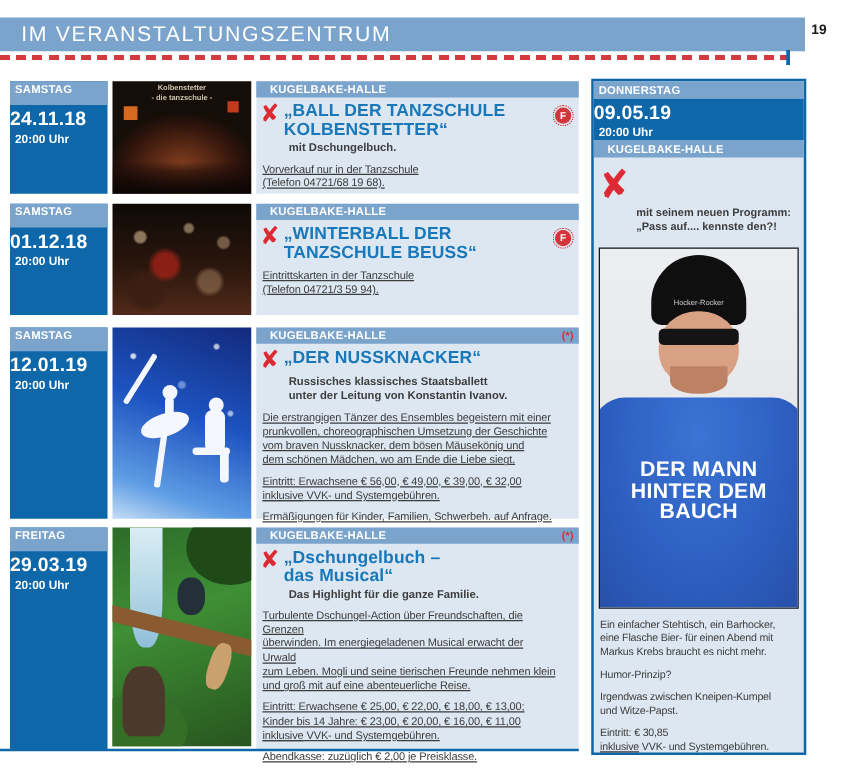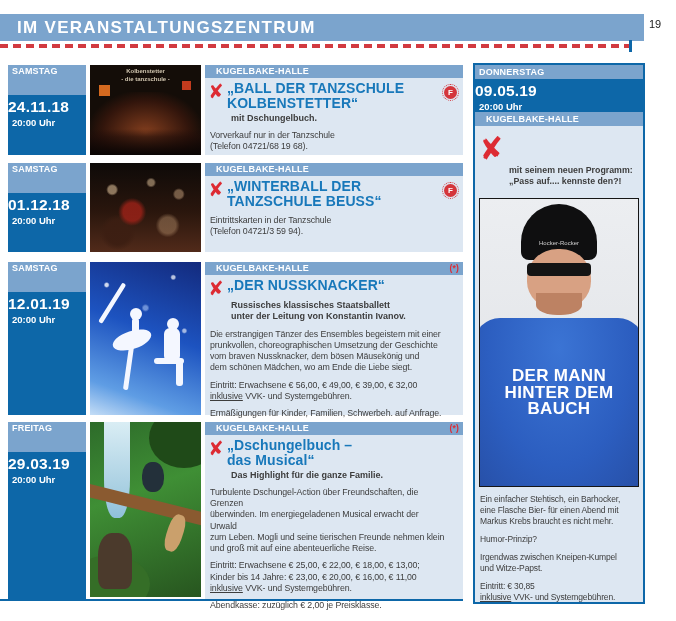--- a/index.html
+++ b/index.html
@@ -1,42 +1,42 @@
 <!DOCTYPE html>
 <html><head>
 <meta charset="utf-8">
 <style>
   html,body{margin:0;padding:0;background:#fff;}
   body{font-family:"Liberation Sans",sans-serif;-webkit-font-smoothing:antialiased;}
   #page{position:relative;width:676px;height:621px;background:#fff;overflow:hidden;}
 
   
   .hdr-bar{position:absolute;left:0;top:14px;width:644px;height:27px;background:#7ba4cd;}
-  .hdr-title{color:#fff;font-size:17px;letter-spacing:1.3px;line-height:27px;padding-left:17px;font-weight:700;}
-  .page-num{position:absolute;left:649px;top:18px;font-size:11px;font-weight:normal;color:#1a1a1a;}
+  .hdr-title{color:#fff;font-size:17px;letter-spacing:1.3px;line-height:27px;padding-left:17px;font-weight:400;}
+  .page-num{position:absolute;left:649px;top:18px;font-size:11px;font-weight:bold;color:#1a1a1a;}
   .dash-line{position:absolute;left:0;top:44px;width:630px;height:4px;
     background:repeating-linear-gradient(90deg,#d23a40 0 8px,transparent 8px 13px);}
   .dash-tick{position:absolute;left:629px;top:40px;width:3px;height:12px;background:#0d67a8;}
 
   
   .row{position:absolute;left:0;width:463px;}
   .datebox{position:absolute;left:8px;top:0;width:78px;height:100%;background:#0d67a8;}
-  .daybar{height:30px;background:#7ba4cd;color:#fff;font-size:9px;font-weight:bold;line-height:13px;padding-left:4px;letter-spacing:.2px;}
+  .daybar{height:19px;background:#7ba4cd;color:#fff;font-size:9px;font-weight:bold;line-height:13px;padding-left:4px;letter-spacing:.2px;}
   .datenum{color:#fff;font-size:15.5px;font-weight:bold;padding:3px 0 0 0;letter-spacing:.2px;}
   .timetx{color:#fff;font-size:9.5px;font-weight:bold;padding:1px 0 0 4px;}
 
   .photo{position:absolute;left:90px;top:0;width:111px;overflow:hidden;}
   .desc{position:absolute;left:205px;top:0;width:258px;height:100%;background:#dde7f2;box-sizing:border-box;}
   .venuebar{position:relative;height:13px;background:#7ba4cd;color:#fff;font-size:9px;font-weight:bold;line-height:13px;padding-left:11px;letter-spacing:.2px;}
   .star{position:absolute;right:4px;top:0;color:#dd2b33;font-size:8.5px;font-weight:bold;line-height:13px;}
   .title-row{display:flex;align-items:flex-start;margin:3px 0 0 2px;}
   .xmark{color:#dd2b33;font-size:19px;line-height:1;margin:1px 3px 0 1px;transform:rotate(-4deg);}
   .ev-title{color:#1878ba;font-size:14px;font-weight:bold;line-height:1.06;white-space:pre-line;letter-spacing:.1px;}
   .sub{font-weight:bold;color:#3d3d3d;font-size:9px;line-height:1.25;white-space:pre-line;margin:2px 0 0 26px;}
-  .bodytx{color:#3d3d3d;font-size:8.8px;line-height:1.28;letter-spacing:-.1px;white-space:pre-line;margin:6px 17px 0 5px;}
+  .bodytx{color:#3d3d3d;font-size:8.8px;line-height:1.28;letter-spacing:-.1px;white-space:pre-line;margin:6px 17px 0 5px;text-decoration:underline;}
   .ul{text-decoration:underline;}
   .fbadge{position:absolute;right:6px;top:21px;width:13px;height:13px;border-radius:50%;
     background:#d4353b;outline:1.5px dotted #d4353b;outline-offset:1.5px;color:#fff;font-size:8px;
     font-weight:bold;display:flex;align-items:center;justify-content:center;}
   .bottom-rule{position:absolute;left:0;top:599px;width:463px;height:2px;background:#0d67a8;}
 
   
   .ph1{background:#140d08;position:relative;}
   .ph1 .banner{position:absolute;left:0;right:0;top:3px;text-align:center;color:#cfc4ae;font-size:6px;line-height:1.3;white-space:pre-line;font-weight:bold;}
   .ph1 .sq-a{position:absolute;left:9px;top:20px;width:11px;height:11px;background:#d4691f;}

